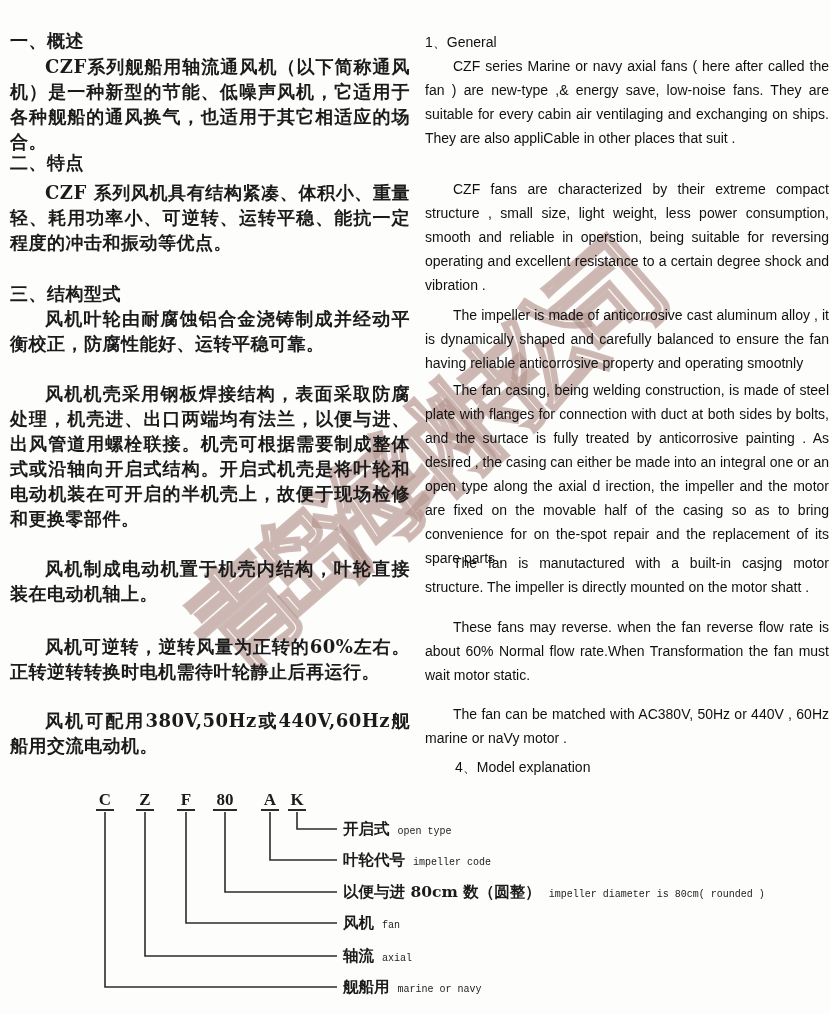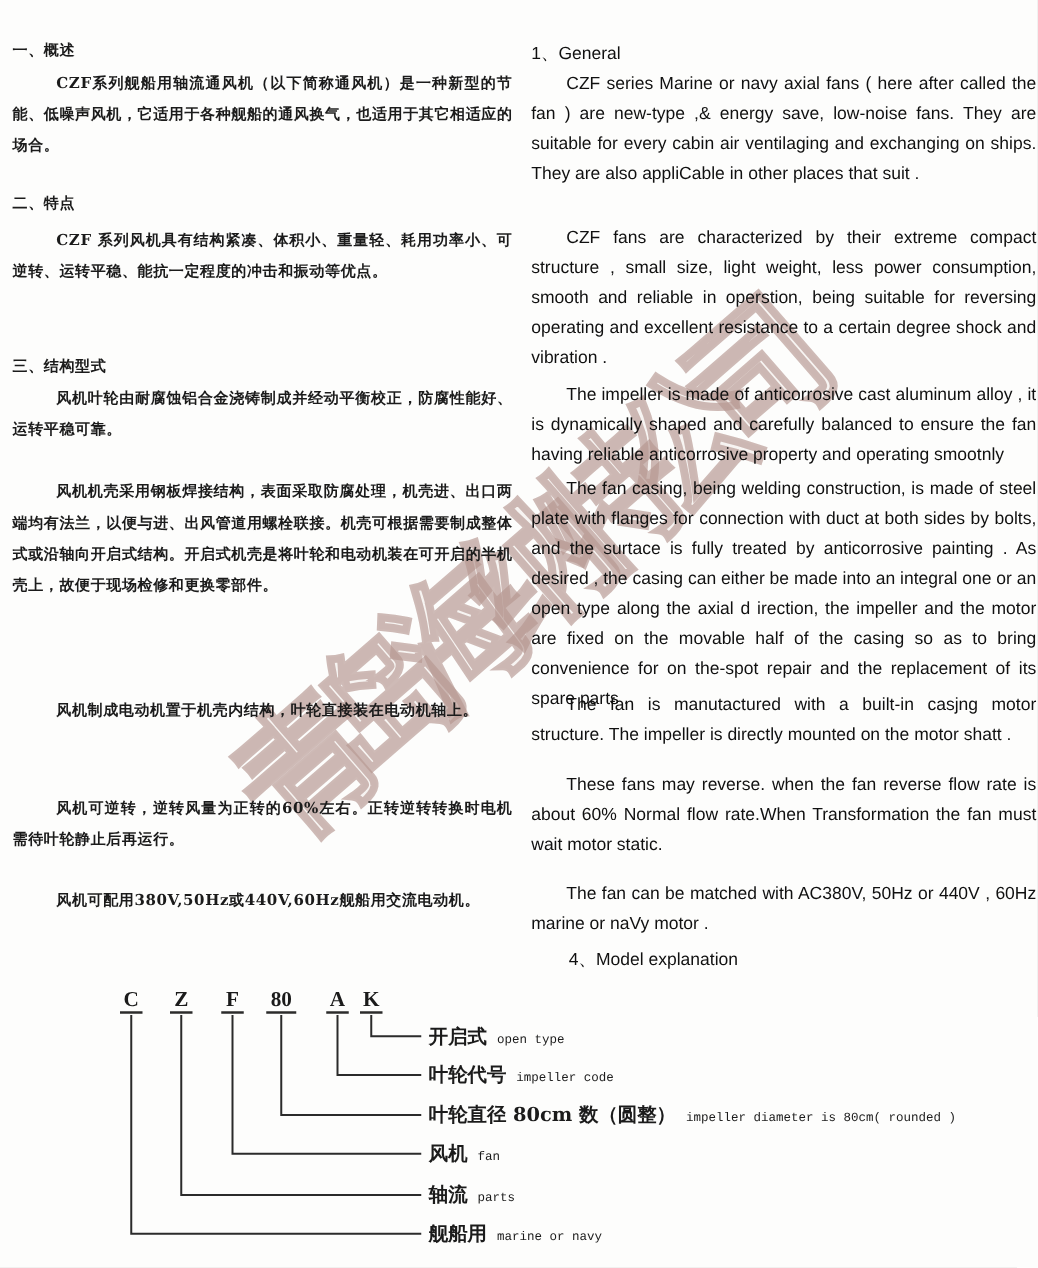--- a/index.html
+++ b/index.html
@@ -16,21 +16,21 @@
     color:rgba(196,166,160,0.10);
     -webkit-text-stroke:3px rgba(182,150,145,0.65);
     white-space:nowrap;pointer-events:none;z-index:1;
   }
   .col{position:absolute;top:0;z-index:2;}
   #col-zh{left:10px;width:400px;height:780px;}
   #col-en{left:425px;width:404px;height:780px;}
   .zh-h,.zh-p{
     position:absolute;margin:0;width:400px;
     font-family:"DejaVu Serif",serif;font-weight:700;
-    font-size:12px;line-height:25px;letter-spacing:0.5px;color:#1b1b1b;
+    font-size:18px;line-height:25px;letter-spacing:0.5px;color:#1b1b1b;
   }
   .zh-p{text-align:justify;text-indent:35px;}
   .en-h,.en-p{
     position:absolute;margin:0;width:404px;
     font-family:Liberation Sans, sans-serif;font-weight:400;
     font-size:14px;line-height:24px;color:#101010;
   }
   .en-p{text-align:justify;text-indent:28px;}
   .indent30{padding-left:30px;}
   
@@ -103,25 +103,25 @@
     <polyline points="105,32 105,207 337,207"></polyline>
   </svg>
 
   <div class="dg-label" style="top:818px">
     <span class="zh">开启式</span><span class="en">open type</span>
   </div>
   <div class="dg-label" style="top:849px">
     <span class="zh">叶轮代号</span><span class="en">impeller code</span>
   </div>
   <div class="dg-label" style="top:881px">
-    <span class="zh">叶轮直径 80cm 数（圆整）</span><span class="en">impeller diameter is 80cm( rounded )</span>
+    <span class="zh">以便与进 80cm 数（圆整）</span><span class="en">impeller diameter is 80cm( rounded )</span>
   </div>
   <div class="dg-label" style="top:912px">
     <span class="zh">风机</span><span class="en">fan</span>
   </div>
   <div class="dg-label" style="top:945px">
-    <span class="zh">轴流</span><span class="en">parts</span>
+    <span class="zh">轴流</span><span class="en">axial</span>
   </div>
   <div class="dg-label" style="top:976px">
     <span class="zh">舰船用</span><span class="en">marine or navy</span>
   </div>
 
 </div>
 
 </body></html>

